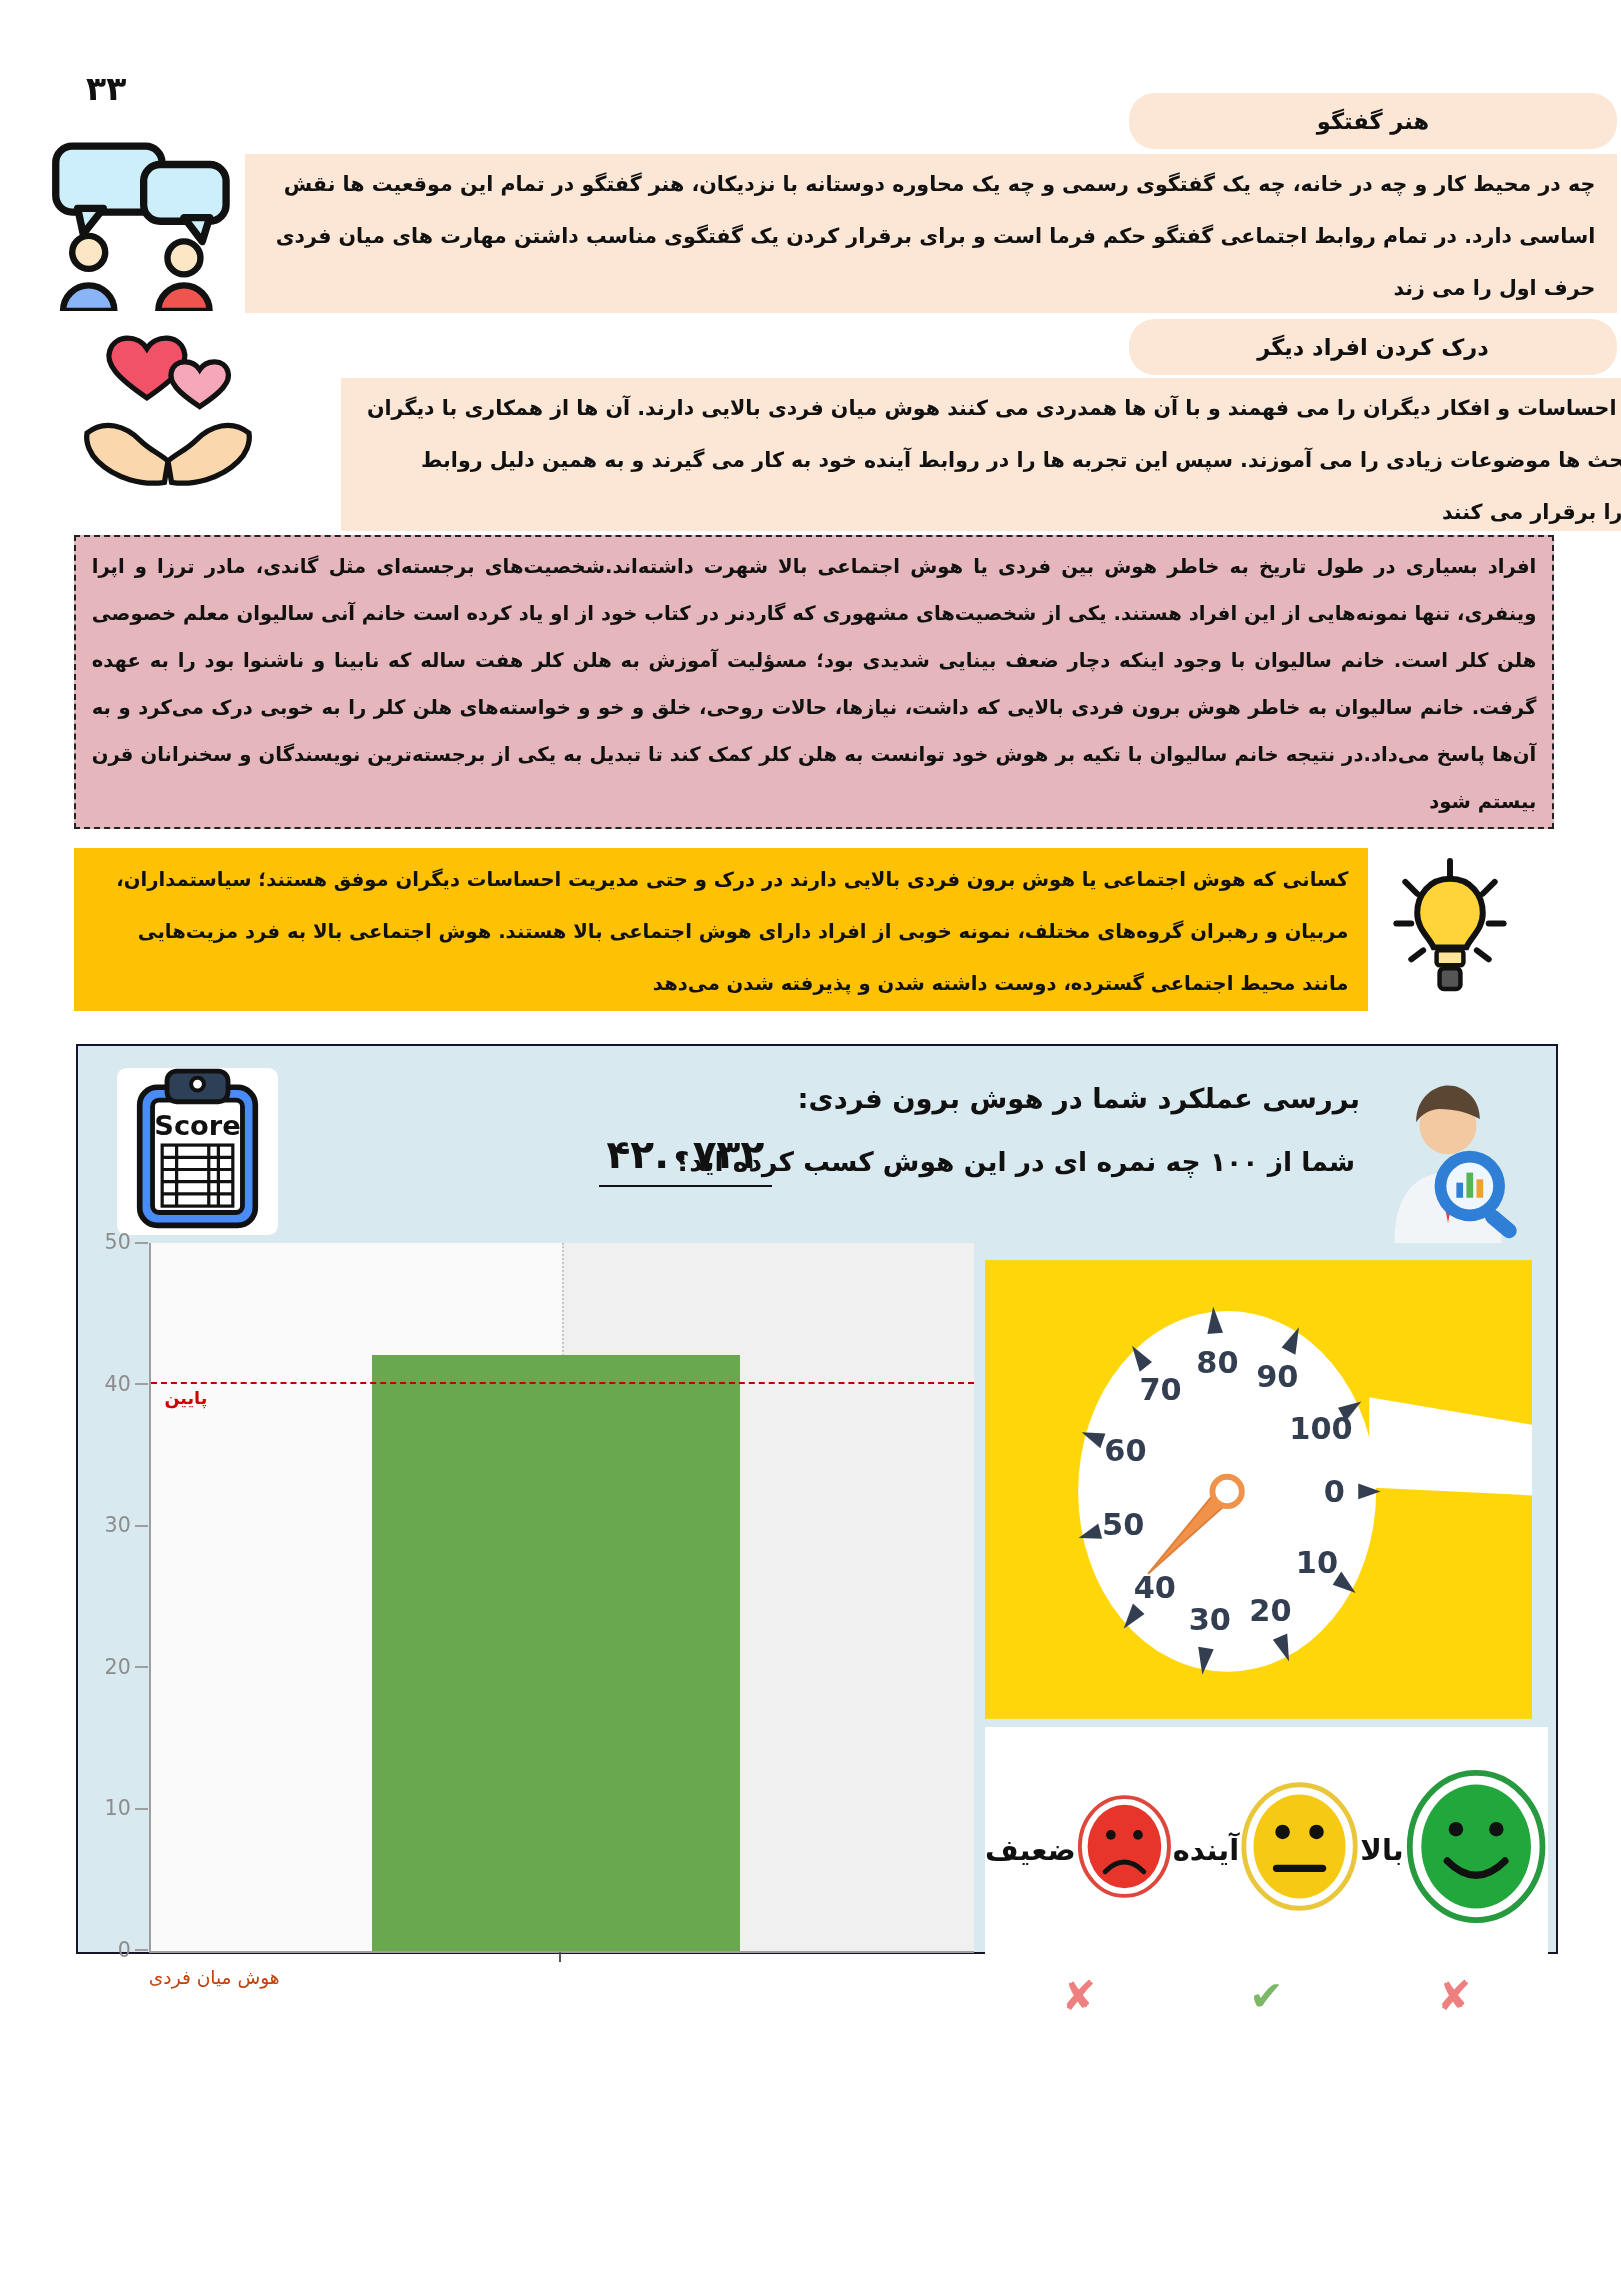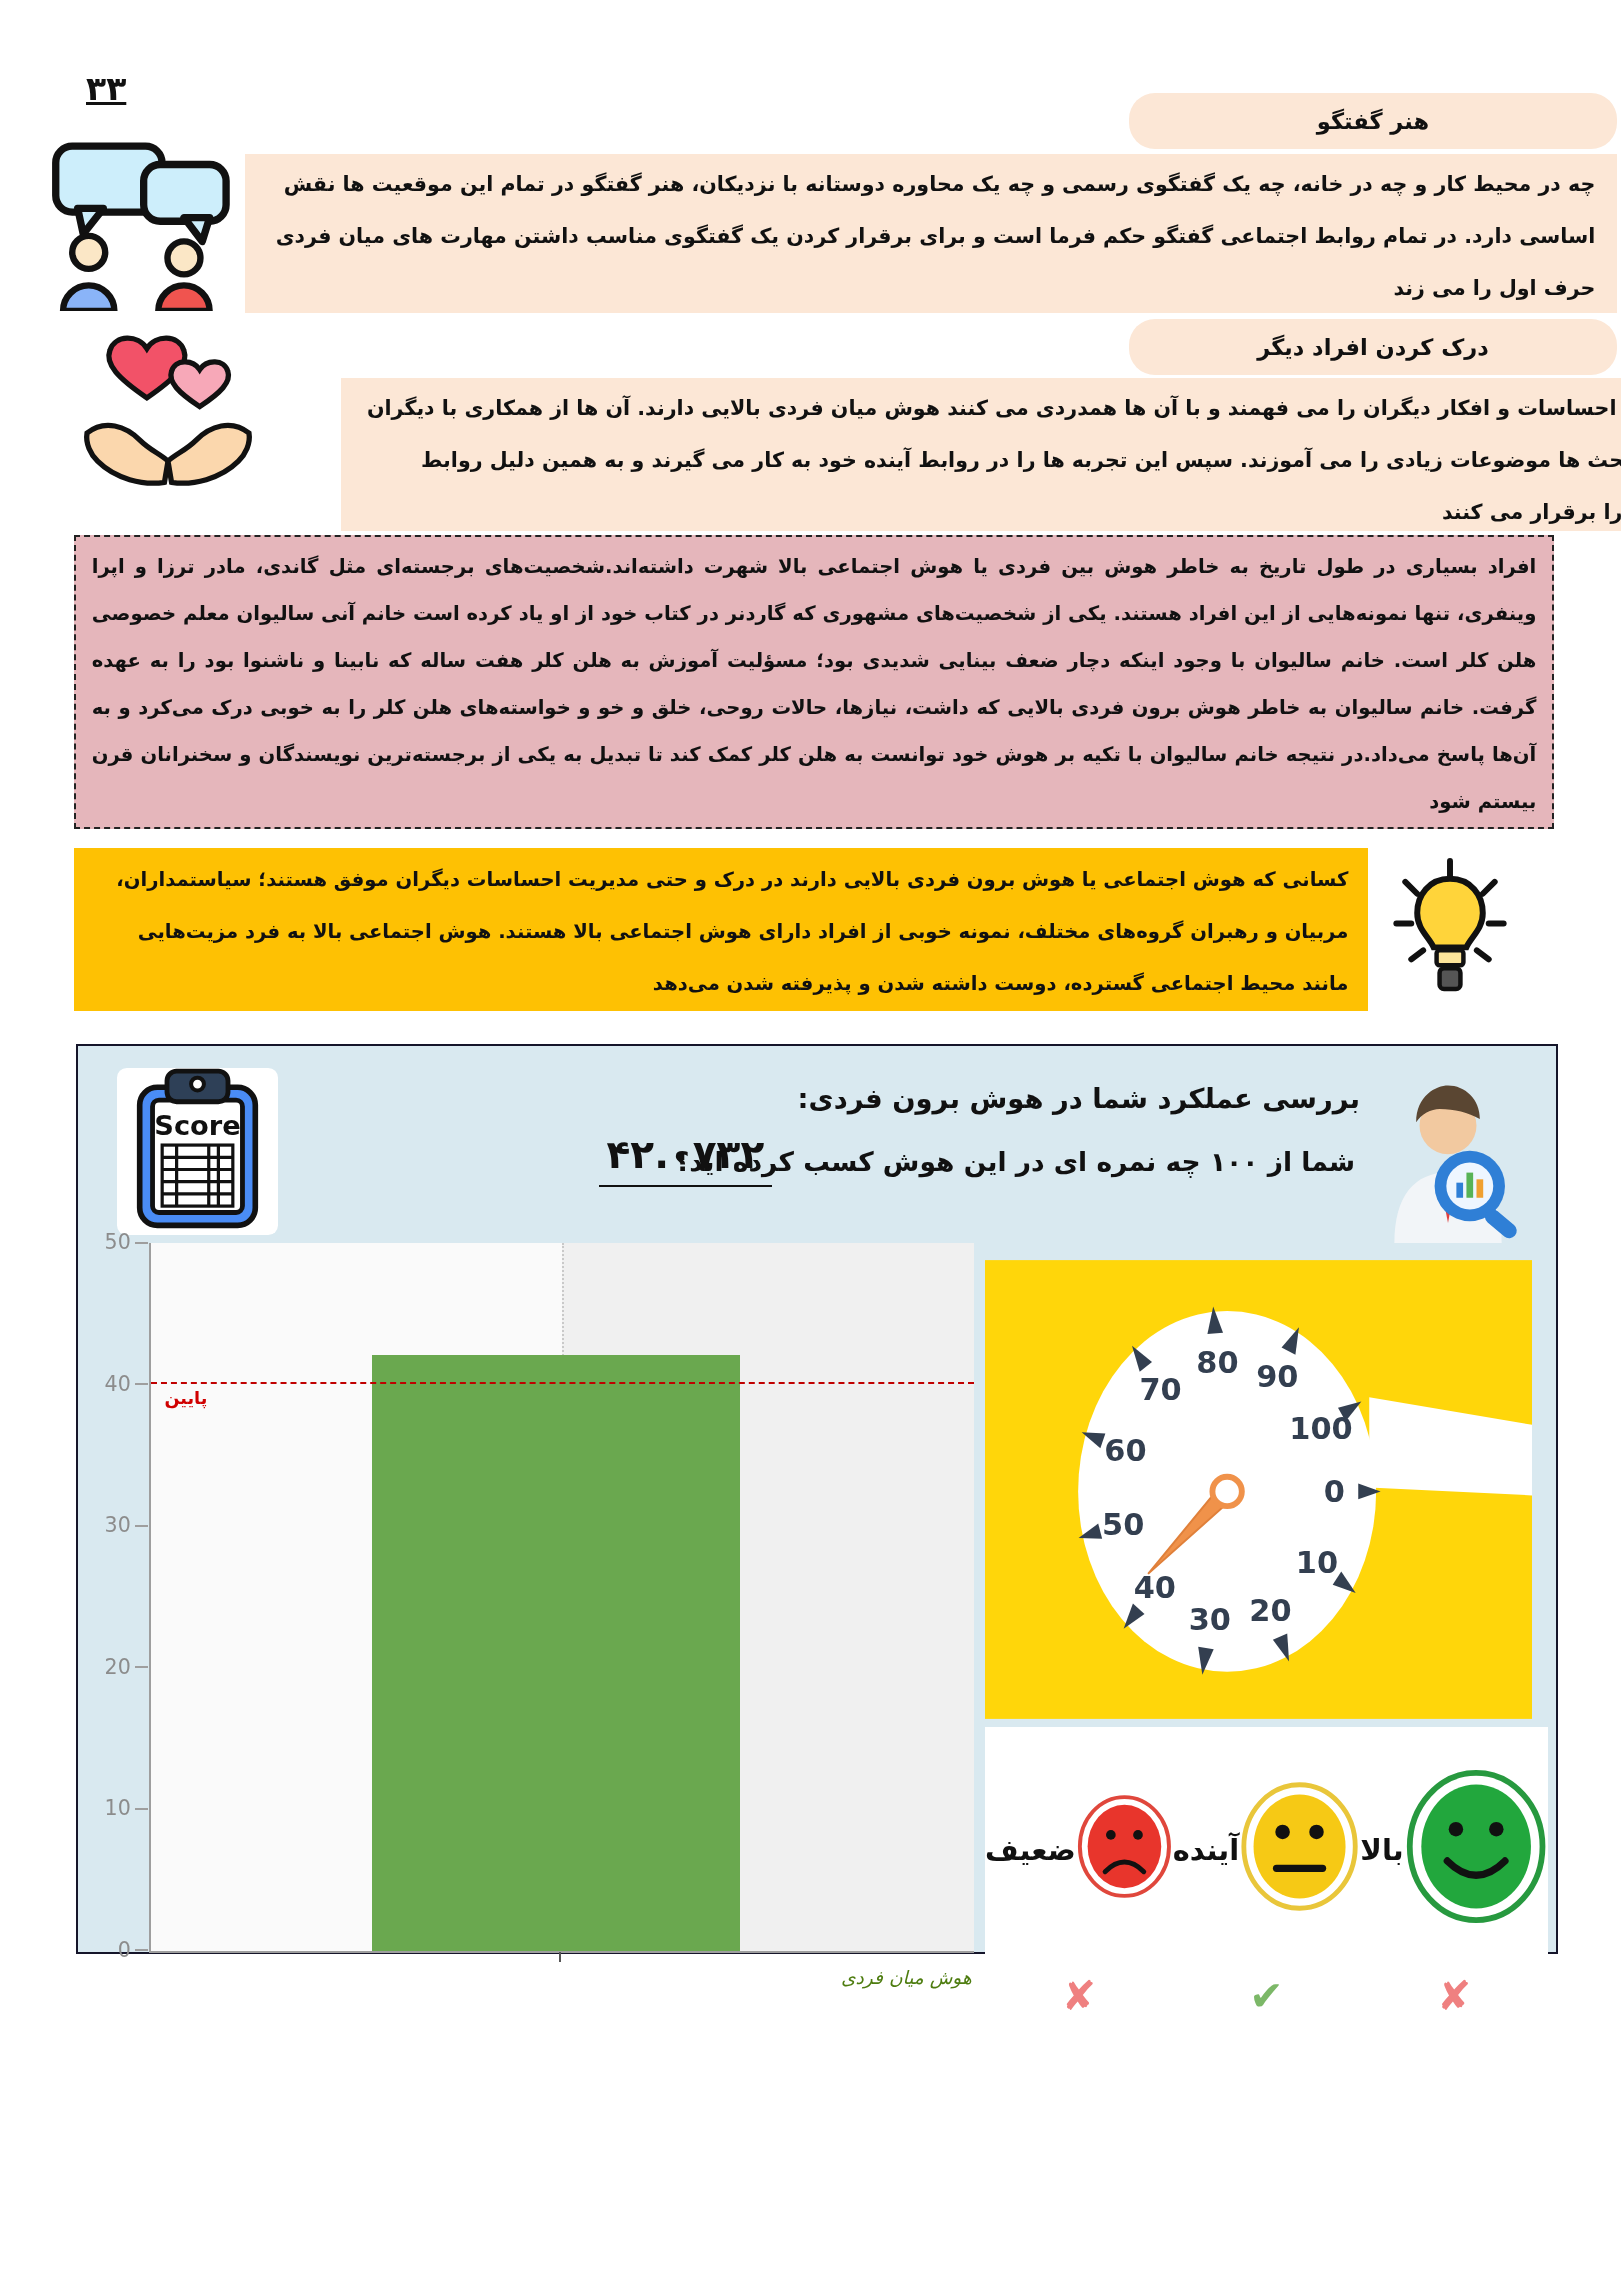--- a/index.html
+++ b/index.html
@@ -2,21 +2,21 @@
 <html lang="fa"><head>
 <meta charset="utf-8">
 <style>
   html,body{margin:0;padding:0;}
   body{
     width:1621px;height:2292px;background:#ffffff;position:relative;
     font-family:"DejaVu Sans",sans-serif;color:#111;
   }
   .abs{position:absolute;}
   
-  .page-number{left:86px;top:69px;font-size:33px;font-weight:bold;text-decoration:underline;}
+  .page-number{left:86px;top:69px;font-size:33px;font-weight:bold;}
   
   .hdr{background:#fce7d6;text-align:center;font-weight:bold;font-size:22.5px;
        display:flex;align-items:center;justify-content:center;direction:rtl;border-radius:26px;}
   .hdr1{left:1129px;top:93px;width:488px;height:56px;}
   .hdr2{left:1129px;top:319px;width:488px;height:56px;}
   .para{background:#fce7d6;direction:rtl;text-align:right;font-weight:bold;
         font-size:20.6px;line-height:52px;padding:3.9px 21.6px 5.9px 13.7px;box-sizing:border-box;}
   .para1{left:245px;top:154px;width:1372px;height:159px;}
   .para2{left:341px;top:378px;width:1496px;height:153px;}
   .pinkbox{left:74px;top:535px;width:1480px;height:294px;background:#e5b6bb;
@@ -44,22 +44,22 @@
   .plot{position:absolute;left:63px;top:12.7px;width:823px;height:708px;
         background:linear-gradient(90deg,#fafafa 0 50%,#f0f0f0 50% 100%);
         border-left:2px solid #9e9e9e;border-bottom:2px solid #9e9e9e;}
   .grid-v{position:absolute;left:411px;top:0;bottom:0;border-left:2px dotted #c9c9c9;z-index:0;}
   .bar{position:absolute;left:221px;width:368px;bottom:0;background:#6aa84f;z-index:1;}
   .threshold{position:absolute;left:0;right:0;border-top:2.9px dashed #c00000;z-index:2;}
   .thr-label{position:absolute;left:13.7px;top:3.9px;color:#d00000;font-size:17.6px;font-weight:bold;}
   .ylab{position:absolute;width:45px;text-align:right;color:#8c8c8c;font-size:20.6px;line-height:25.5px;}
   .ytick{position:absolute;left:49px;width:13.7px;height:2px;background:#9e9e9e;}
   .x-tick{position:absolute;left:473px;top:722px;width:2px;height:9.8px;background:#555;}
-  .x-label{position:absolute;left:63px;top:737px;width:823px;text-align:right;
-           font-size:18.6px;direction:rtl;color:#4d7c0f;font-style:italic;}
+  .x-label{position:absolute;left:63px;top:737px;width:823px;text-align:left;
+           font-size:18.6px;direction:rtl;color:#c2410c;}
   
   .gauge{left:907px;top:214px;width:547px;height:459px;}
   .gnum{fill:#333f50;font-size:31px;font-weight:bold;text-anchor:middle;
         font-family:"DejaVu Sans",sans-serif;}
   .gtick{fill:#333f50;}
   .gneedle{fill:#f0924a;stroke:#e0803a;stroke-width:2;}
   .gcap{fill:#ffffff;stroke:#f0924a;stroke-width:6;}
   
   .faces{left:907px;top:681px;width:563px;height:237px;background:#ffffff;
          display:flex;flex-direction:row;}

